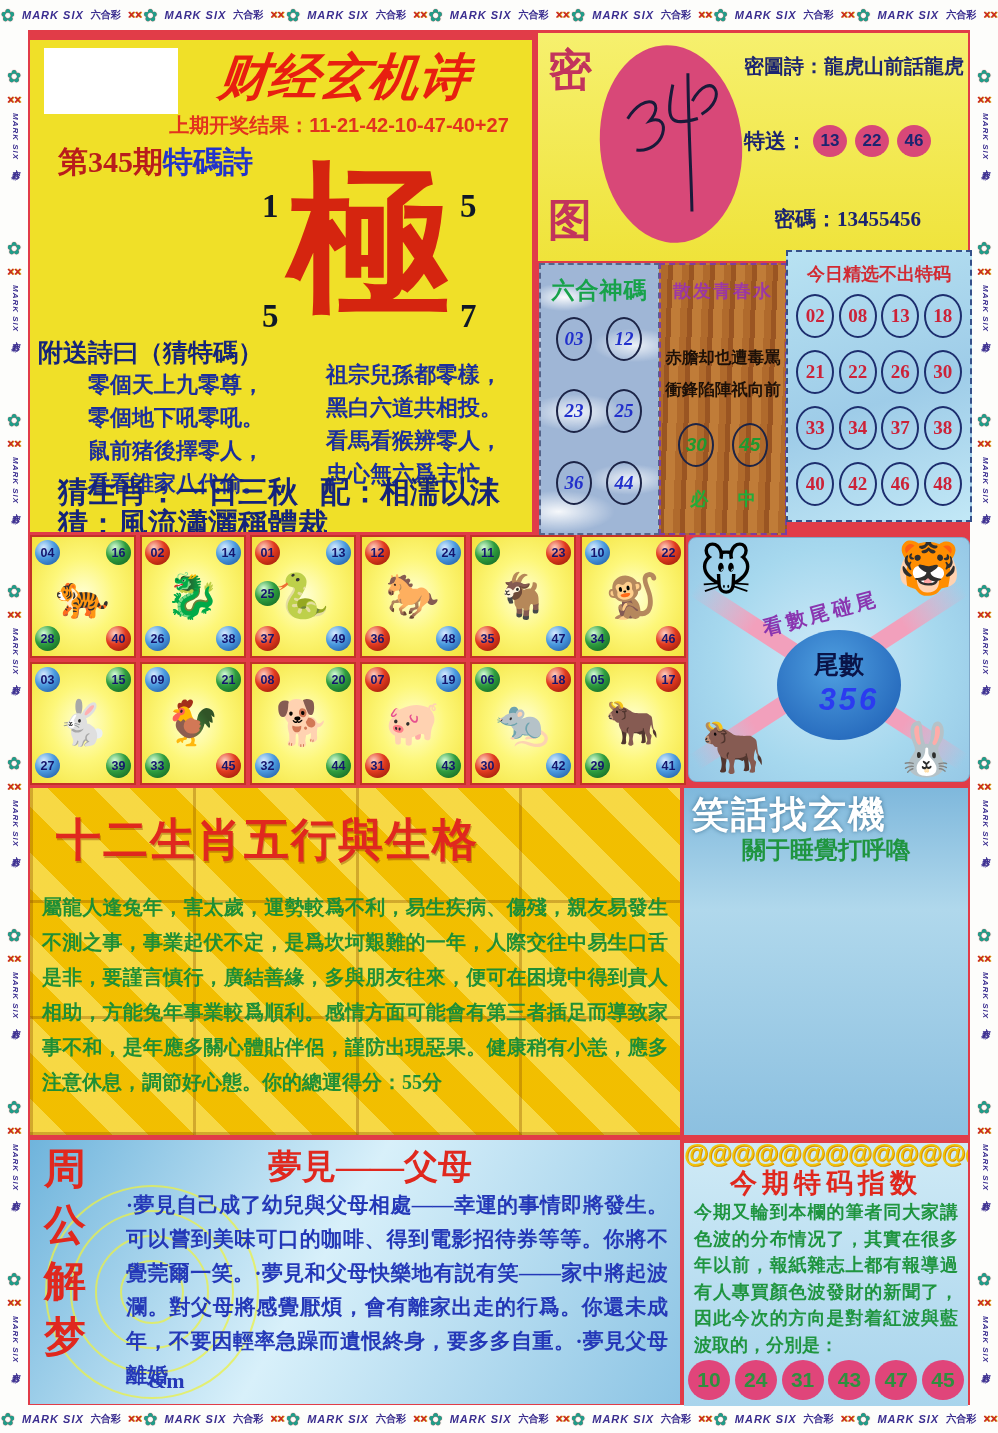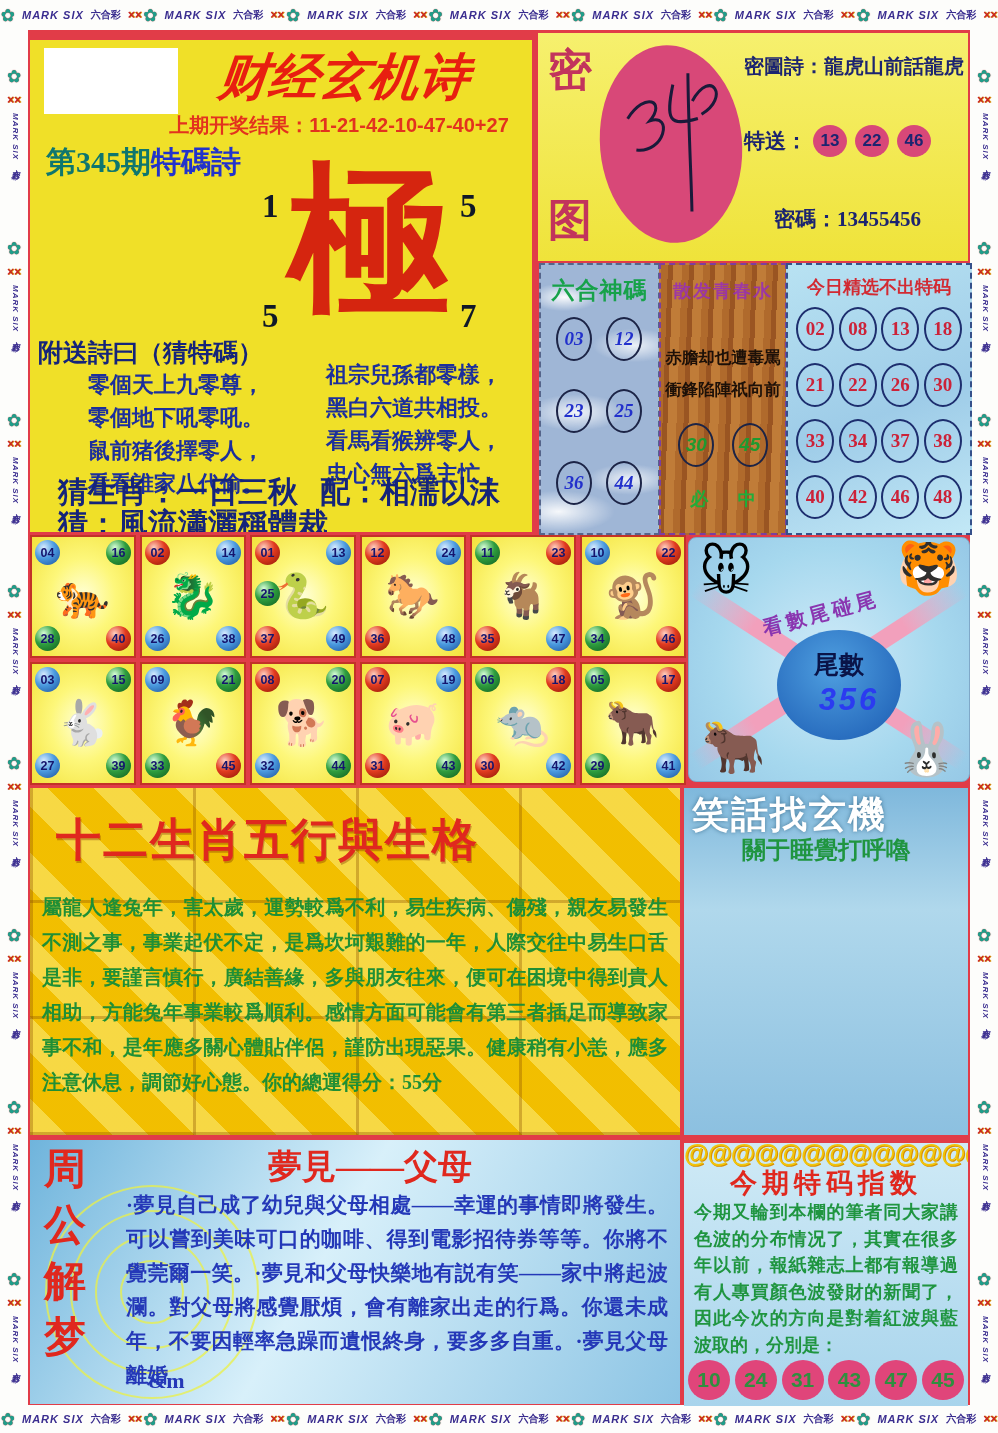--- a/index.html
+++ b/index.html
@@ -25,21 +25,21 @@
   .content{position:absolute;left:28px;top:30px;width:942px;height:1375px;background:#e13c48;}
   .panel{position:absolute;overflow:hidden;}
 
   
   .p-main{left:2px;top:10px;width:502px;height:492px;background:#f0e028;}
   .logo-white{position:absolute;left:14px;top:8px;width:134px;height:66px;background:#fff;}
   .mast-title{position:absolute;left:128px;top:4px;width:372px;text-align:center;font-size:50px;font-weight:900;
               font-style:italic;color:#e81f10;transform:skewX(-6deg);}
   .mast-prev{position:absolute;left:118px;top:72px;width:382px;text-align:center;font-size:20px;font-weight:bold;color:#e3321e;}
   .mast-issue{position:absolute;left:16px;top:102px;font-size:30px;font-weight:bold;}
-  .issue-no{color:#0f766e;} .issue-type{color:#2233cc;}
+  .issue-no{color:#b91c1c;margin-left:12px;} .issue-type{color:#2233cc;}
   .bigchar{position:absolute;left:258px;top:120px;font-size:162px;line-height:1;font-weight:900;color:#d5250f;}
   .cnum{position:absolute;font-size:33px;font-weight:bold;color:#101828;}
   .cnum.n1{left:232px;top:148px;} .cnum.n2{left:430px;top:148px;}
   .cnum.n3{left:232px;top:258px;} .cnum.n4{left:430px;top:258px;}
   .poem-intro{position:absolute;left:8px;top:296px;font-size:25px;font-weight:bold;color:#15247a;}
   .poem-col{position:absolute;top:328px;font-size:22px;font-weight:bold;color:#1c2f9c;line-height:33px;white-space:nowrap;}
   .poem-left{left:58px;} .poem-right{left:296px;top:318px;}
   .poem-foot{position:absolute;font-size:30px;font-weight:bold;color:#15247a;white-space:nowrap;}
   .pf1{left:28px;top:432px;} .pf2{left:290px;top:432px;} .pf3{left:28px;top:464px;}
 
@@ -73,21 +73,21 @@
   .p-wood{left:631px;top:233px;width:124px;height:268px;border:2px dashed #7a3fa0;
     background:repeating-linear-gradient(92deg,#b06a2c 0 7px,#9a5522 7px 12px,#c07c38 12px 21px);}
   .wd-title{position:absolute;left:0;top:14px;width:100%;text-align:center;font-size:18px;font-weight:bold;color:rgba(150,45,185,.85);letter-spacing:2px;}
   .wd-line{position:absolute;left:0;width:100%;text-align:center;font-size:16.5px;font-weight:bold;color:#1c1008;white-space:nowrap;}
   .wd-l1{top:82px;} .wd-l2{top:114px;}
   .wd-circles{position:absolute;left:0;top:158px;width:100%;display:flex;justify-content:space-evenly;}
   .wd-chars{position:absolute;left:0;top:222px;width:100%;display:flex;justify-content:space-evenly;
             font-size:18px;font-weight:bold;color:#1fae3a;}
 
   
-  .p-jing{left:758px;top:233px;width:182px;height:268px;border:2px dashed #35508a;
+  .p-jing{left:758px;top:220px;width:182px;height:268px;border:2px dashed #35508a;
     background:linear-gradient(160deg,#b8e2f2,#9ecce8 55%,#c2e8f6);}
   .jq-title{position:absolute;left:0;top:10px;width:100%;text-align:center;font-size:18px;font-weight:900;color:#d22a32;}
   .jq-grid{position:absolute;left:6px;top:42px;width:170px;display:grid;grid-template-columns:repeat(4,1fr);row-gap:12px;justify-items:center;}
   .jq-circle{width:34px;height:40px;border:2px solid #1d2e6e;border-radius:50%;display:flex;align-items:center;justify-content:center;
              font-size:19px;font-weight:bold;color:#cc2238;font-family:"Liberation Serif","DejaVu Serif",serif;}
 
   
   .z-grid{position:absolute;left:2px;top:505px;width:656px;height:250px;display:grid;
           grid-template-columns:repeat(6,1fr);grid-template-rows:1fr 1fr;gap:4px;}
   .z-cell{position:relative;border:2px solid #c23228;

